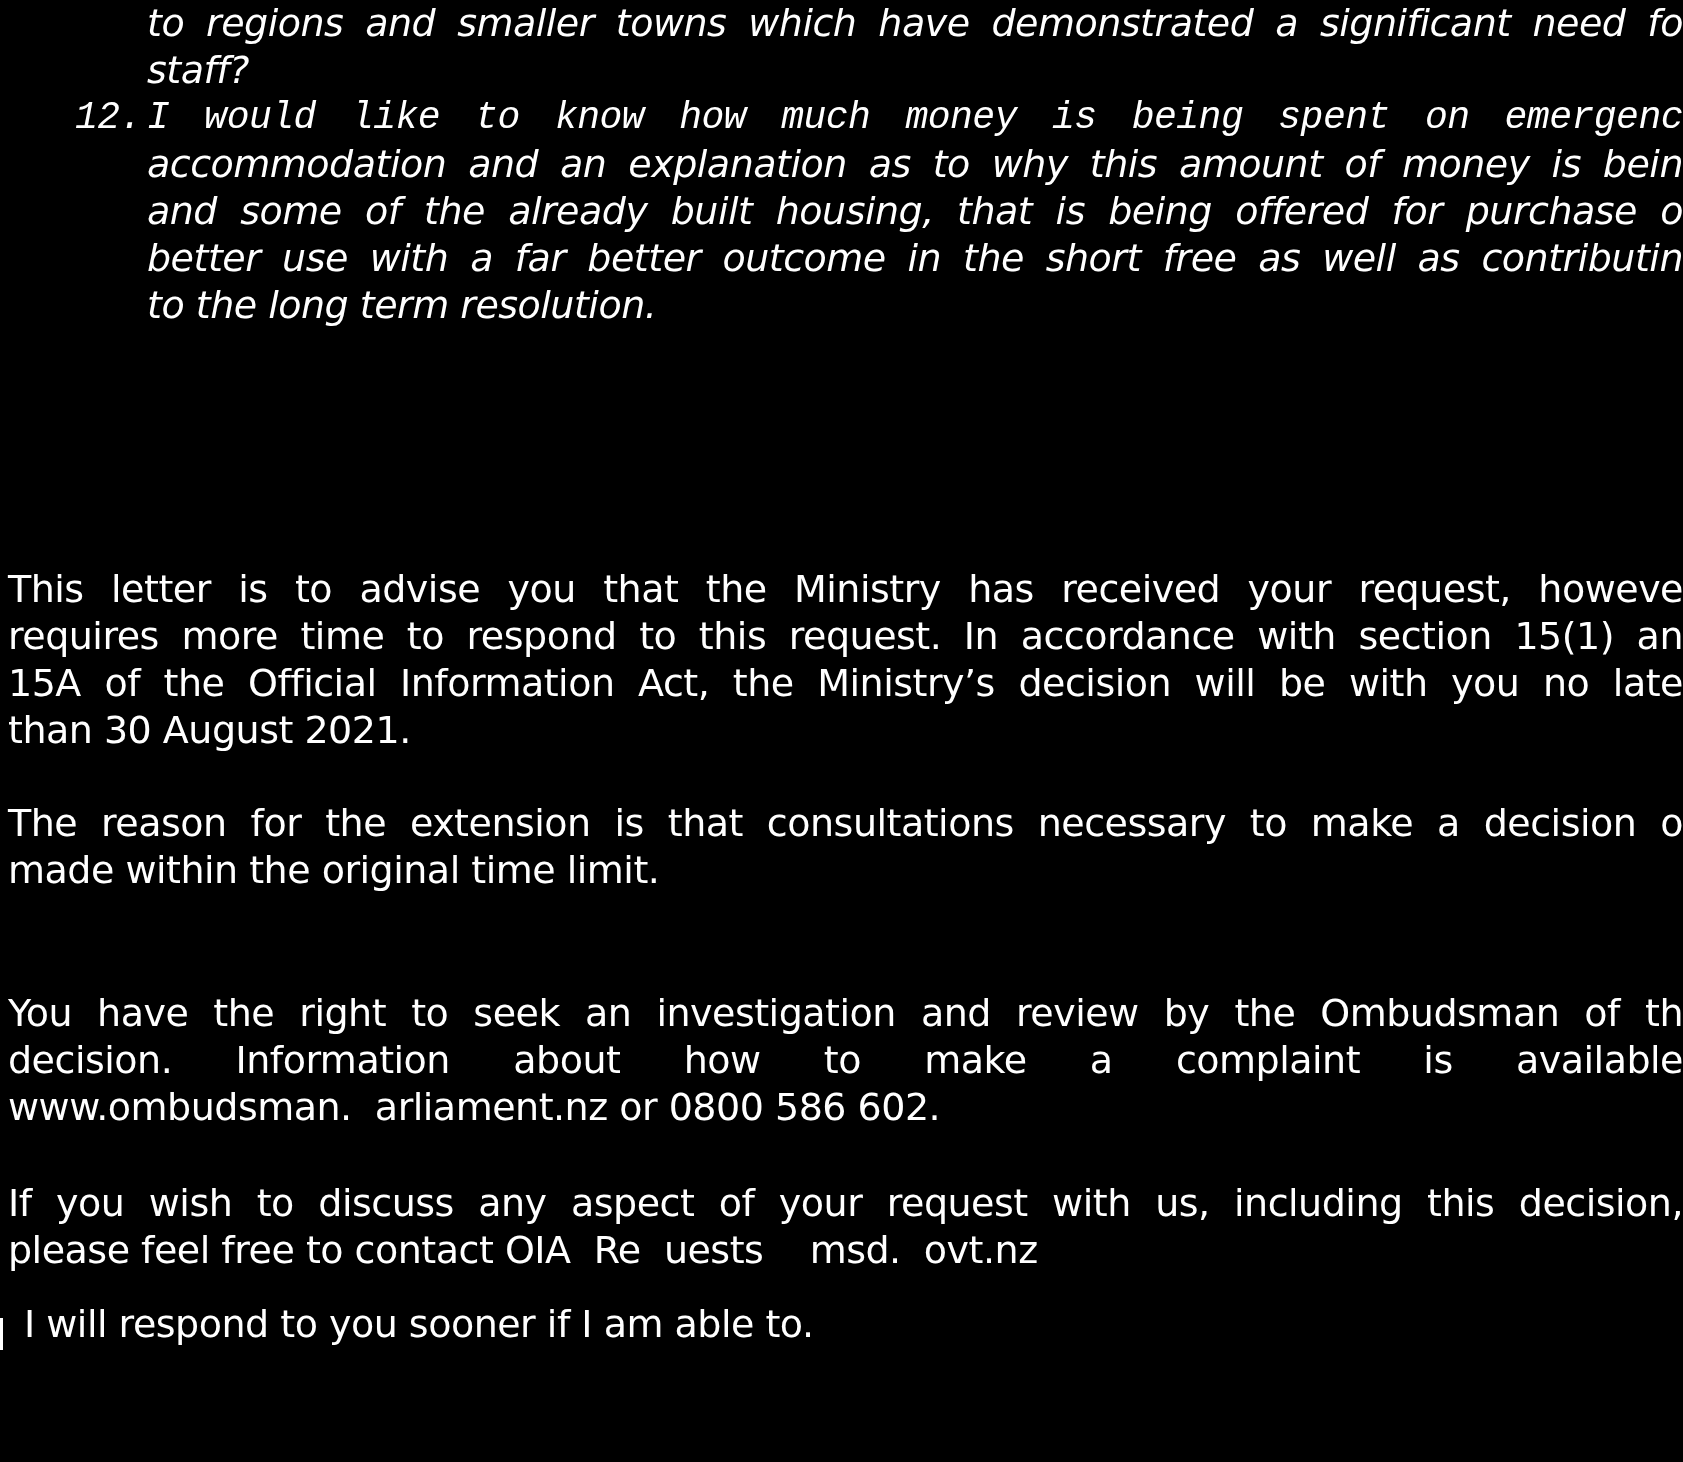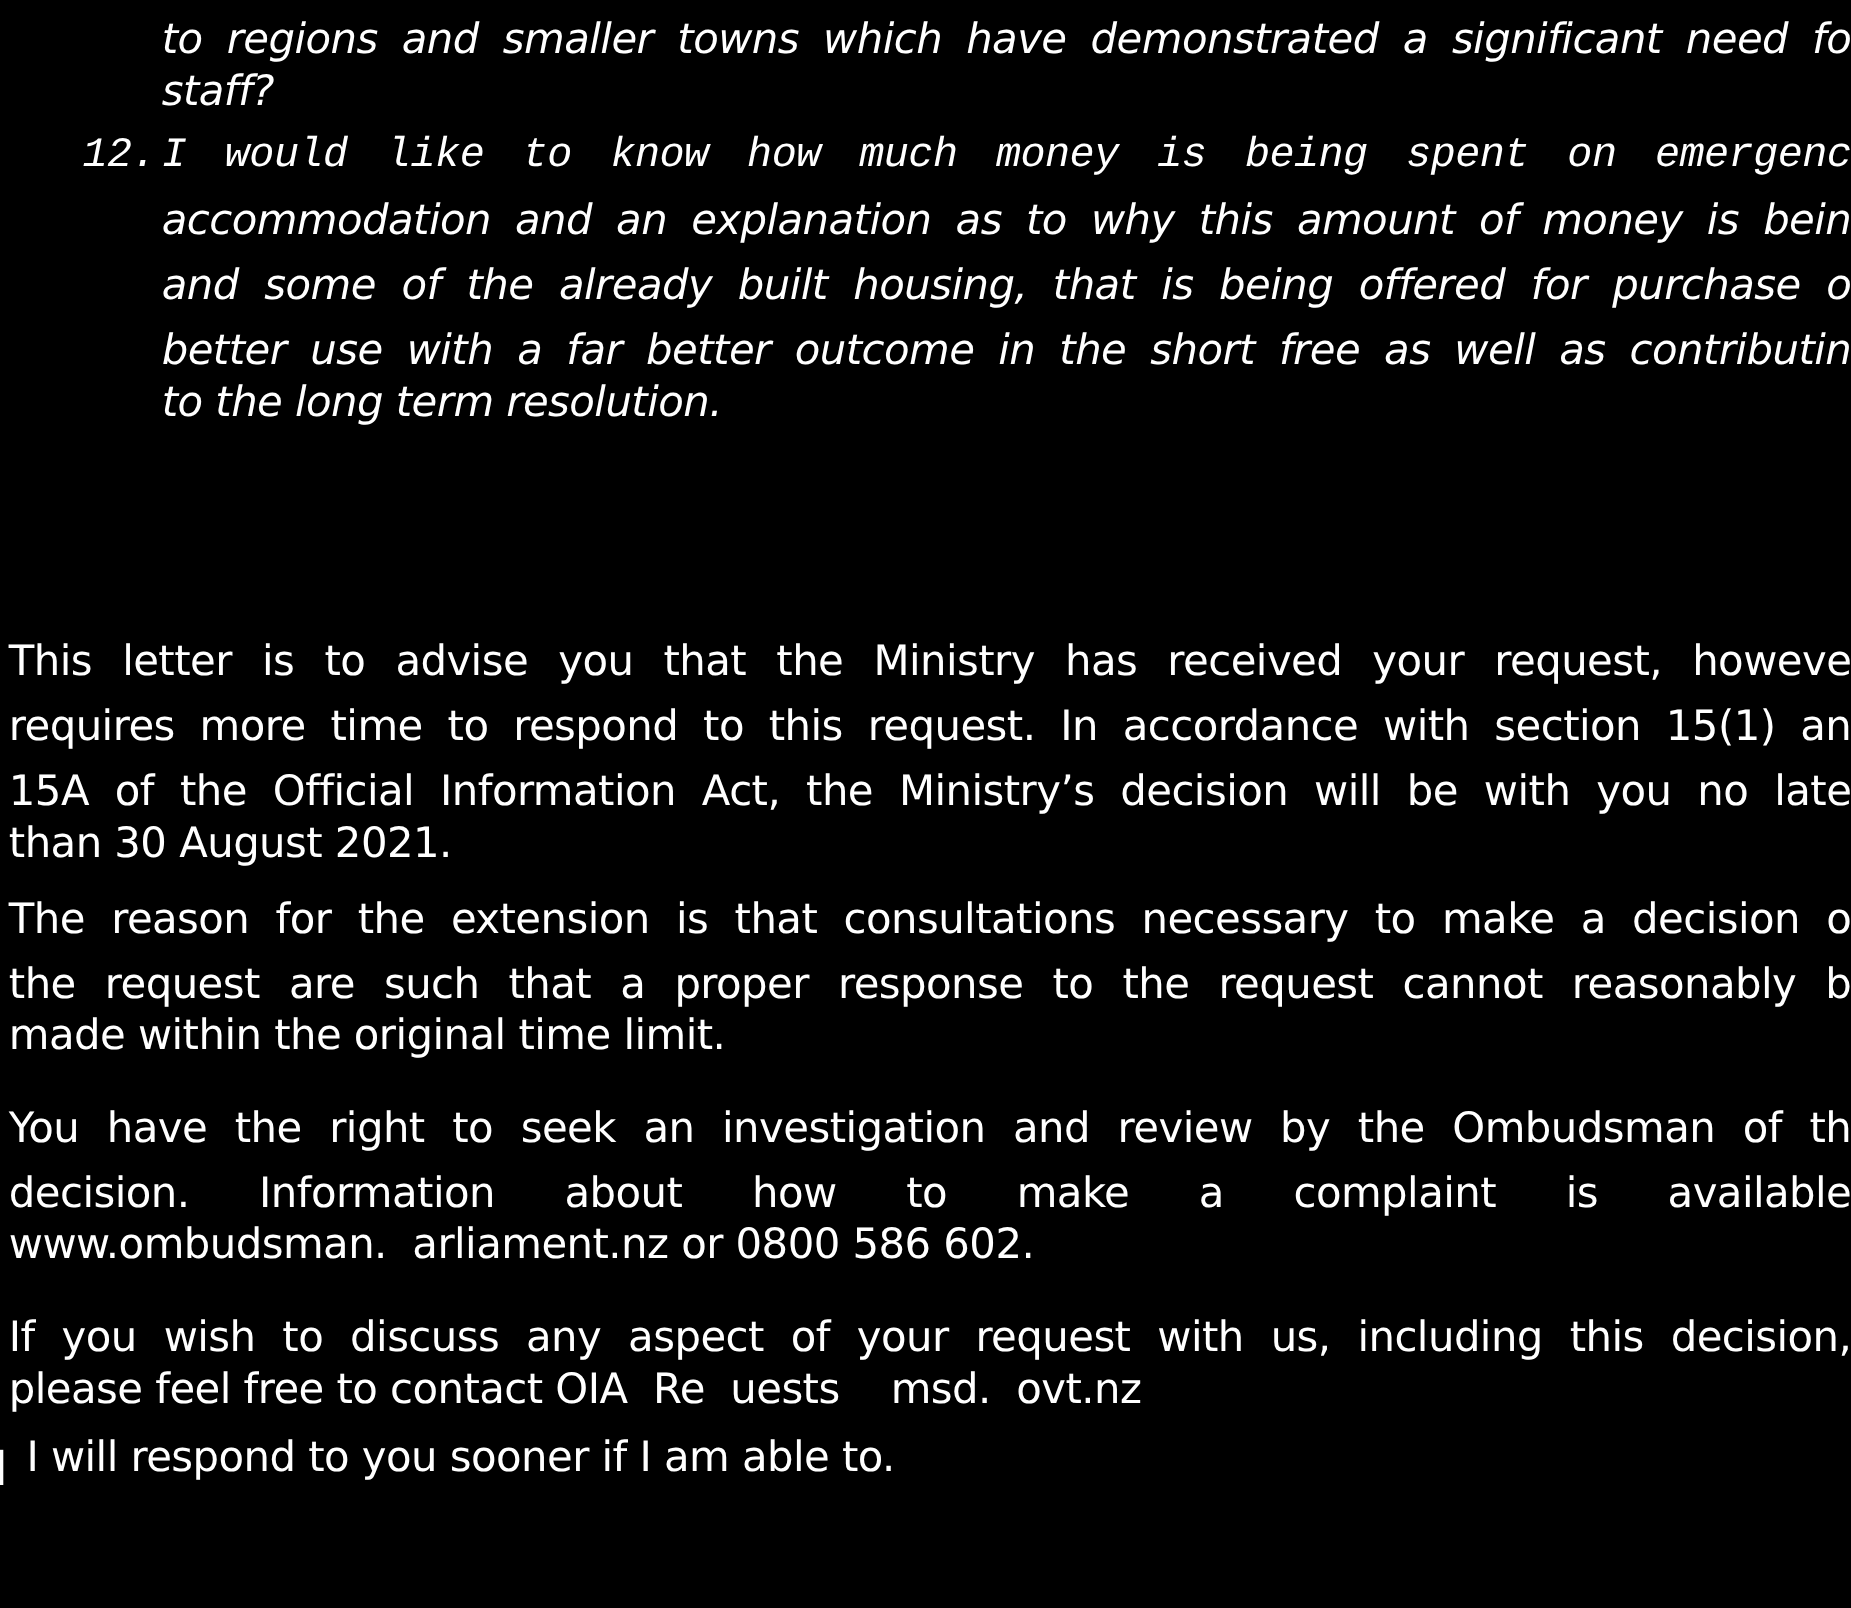--- a/index.html
+++ b/index.html
@@ -22,21 +22,20 @@
   .line {
     height: 47px;
     line-height: 47px;
     padding-left: 8px;
     white-space: pre-wrap;
   }
   .line.j {
     white-space: normal;
     text-align: justify;
     text-align-last: justify;
-    margin-top: 12px;
   }
   .quote .line {
     padding-left: 147px;
     font-style: italic;
   }
   .num-line { position: relative; font-family: Liberation Mono, monospace; }
   .item-number {
     position: absolute;
     left: 75px;
     top: 0;
@@ -78,21 +77,20 @@
 
   <div class="block" id="para1">
     <div class="line j">This letter is to advise you that the Ministry has received your request, howeve</div>
     <div class="line j">requires more time to respond to this request. In accordance with section 15(1) an</div>
     <div class="line j">15A of the Official Information Act, the Ministry’s decision will be with you no late</div>
     <div class="line">than 30 August 2021.</div>
   </div>
 
   <div class="block" id="para2">
     <div class="line j">The reason for the extension is that consultations necessary to make a decision o</div>
-    <div class="line j">the request are such that a proper response to the request cannot reasonably b</div>
     <div class="line">made within the original time limit.</div>
   </div>
 
   <div class="block" id="para3">
     <div class="line j">You have the right to seek an investigation and review by the Ombudsman of th</div>
     <div class="line j">decision. Information about how to make a complaint is available</div>
     <div class="line">www.ombudsman.  arliament.nz or 0800 586 602.</div>
   </div>
 
   <div class="block" id="para4">

